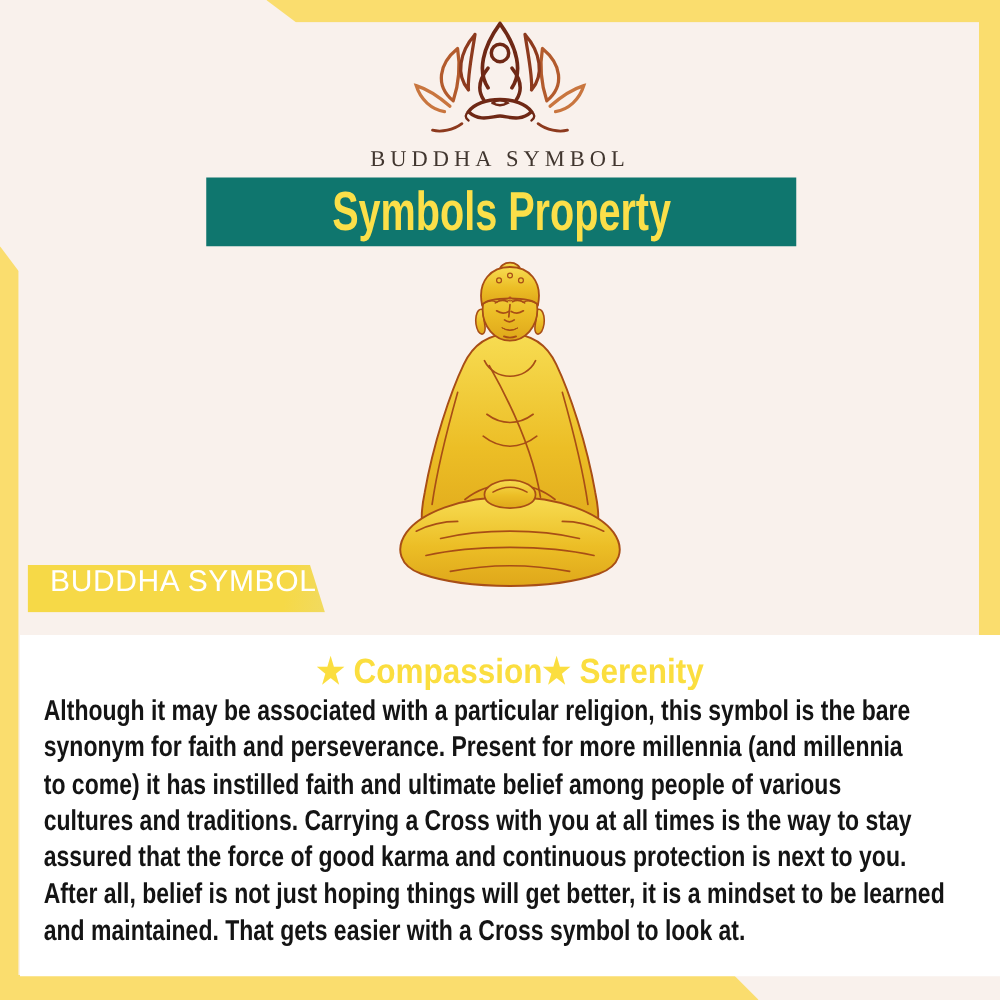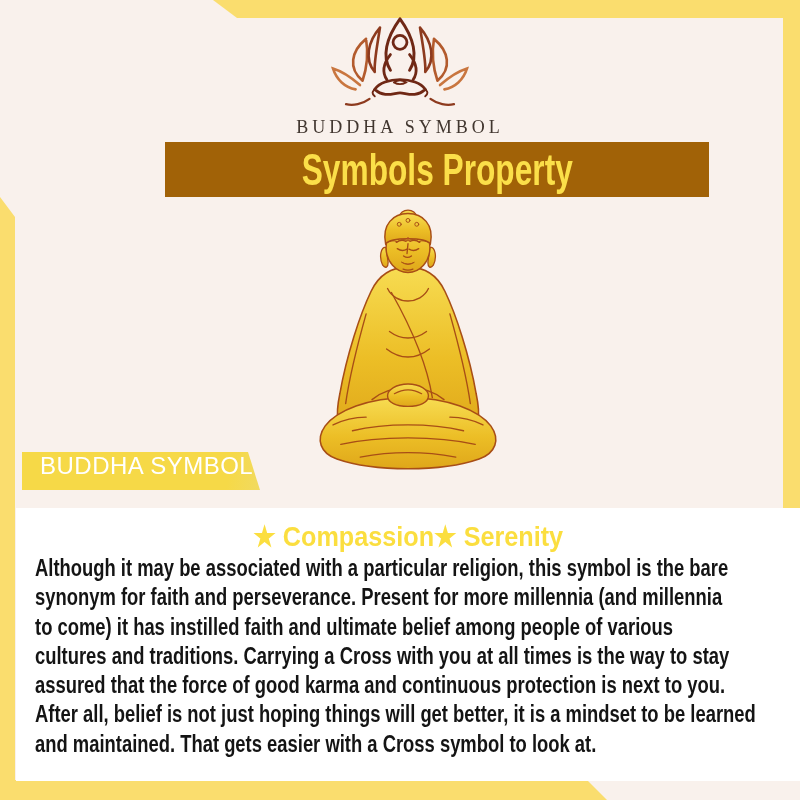--- a/index.html
+++ b/index.html
@@ -16,22 +16,22 @@
   .ribbon-left{left:0;top:197px;width:15px;height:603px;
     clip-path:polygon(0 0,15px 20px,15px 603px,0 603px);}
   .ribbon-bottom{left:0;bottom:0;width:607px;height:20px;
     clip-path:polygon(0 0,587px 0,607px 20px,0 20px);}
   
   .logo-wrap{position:absolute;top:16px;left:0;width:100%;
     display:flex;flex-direction:column;align-items:center;}
   .brand{margin-top:3px;font-family:"Liberation Serif",serif;font-size:18px;
     letter-spacing:4px;color:#41362F;white-space:nowrap;}
   
-  .heading-band{position:absolute;left:165px;top:142px;width:544px;height:55px;
-    background:#a16207;display:flex;align-items:center;justify-content:center;}
+  .heading-band{position:absolute;left:165px;top:142px;width:472px;height:55px;
+    background:#0f766e;display:flex;align-items:center;justify-content:center;}
   .heading-title{font-size:44px;font-weight:bold;color:#FBDF49;
     transform:scaleX(0.72);white-space:nowrap;}
   
   .statue{position:absolute;left:296px;top:207px;}
   
   .symbol-ribbon{position:absolute;left:22px;top:452px;width:238px;height:38px;
     background:linear-gradient(100deg,#F6D947 86%,#F1DA60 100%);
     clip-path:polygon(0 0,226px 0,238px 38px,0 38px);
     display:flex;align-items:flex-start;padding-left:18px;box-sizing:border-box;}
   .symbol-ribbon-text{color:#FFFFFF;font-size:24px;letter-spacing:0.5px;white-space:nowrap;}

